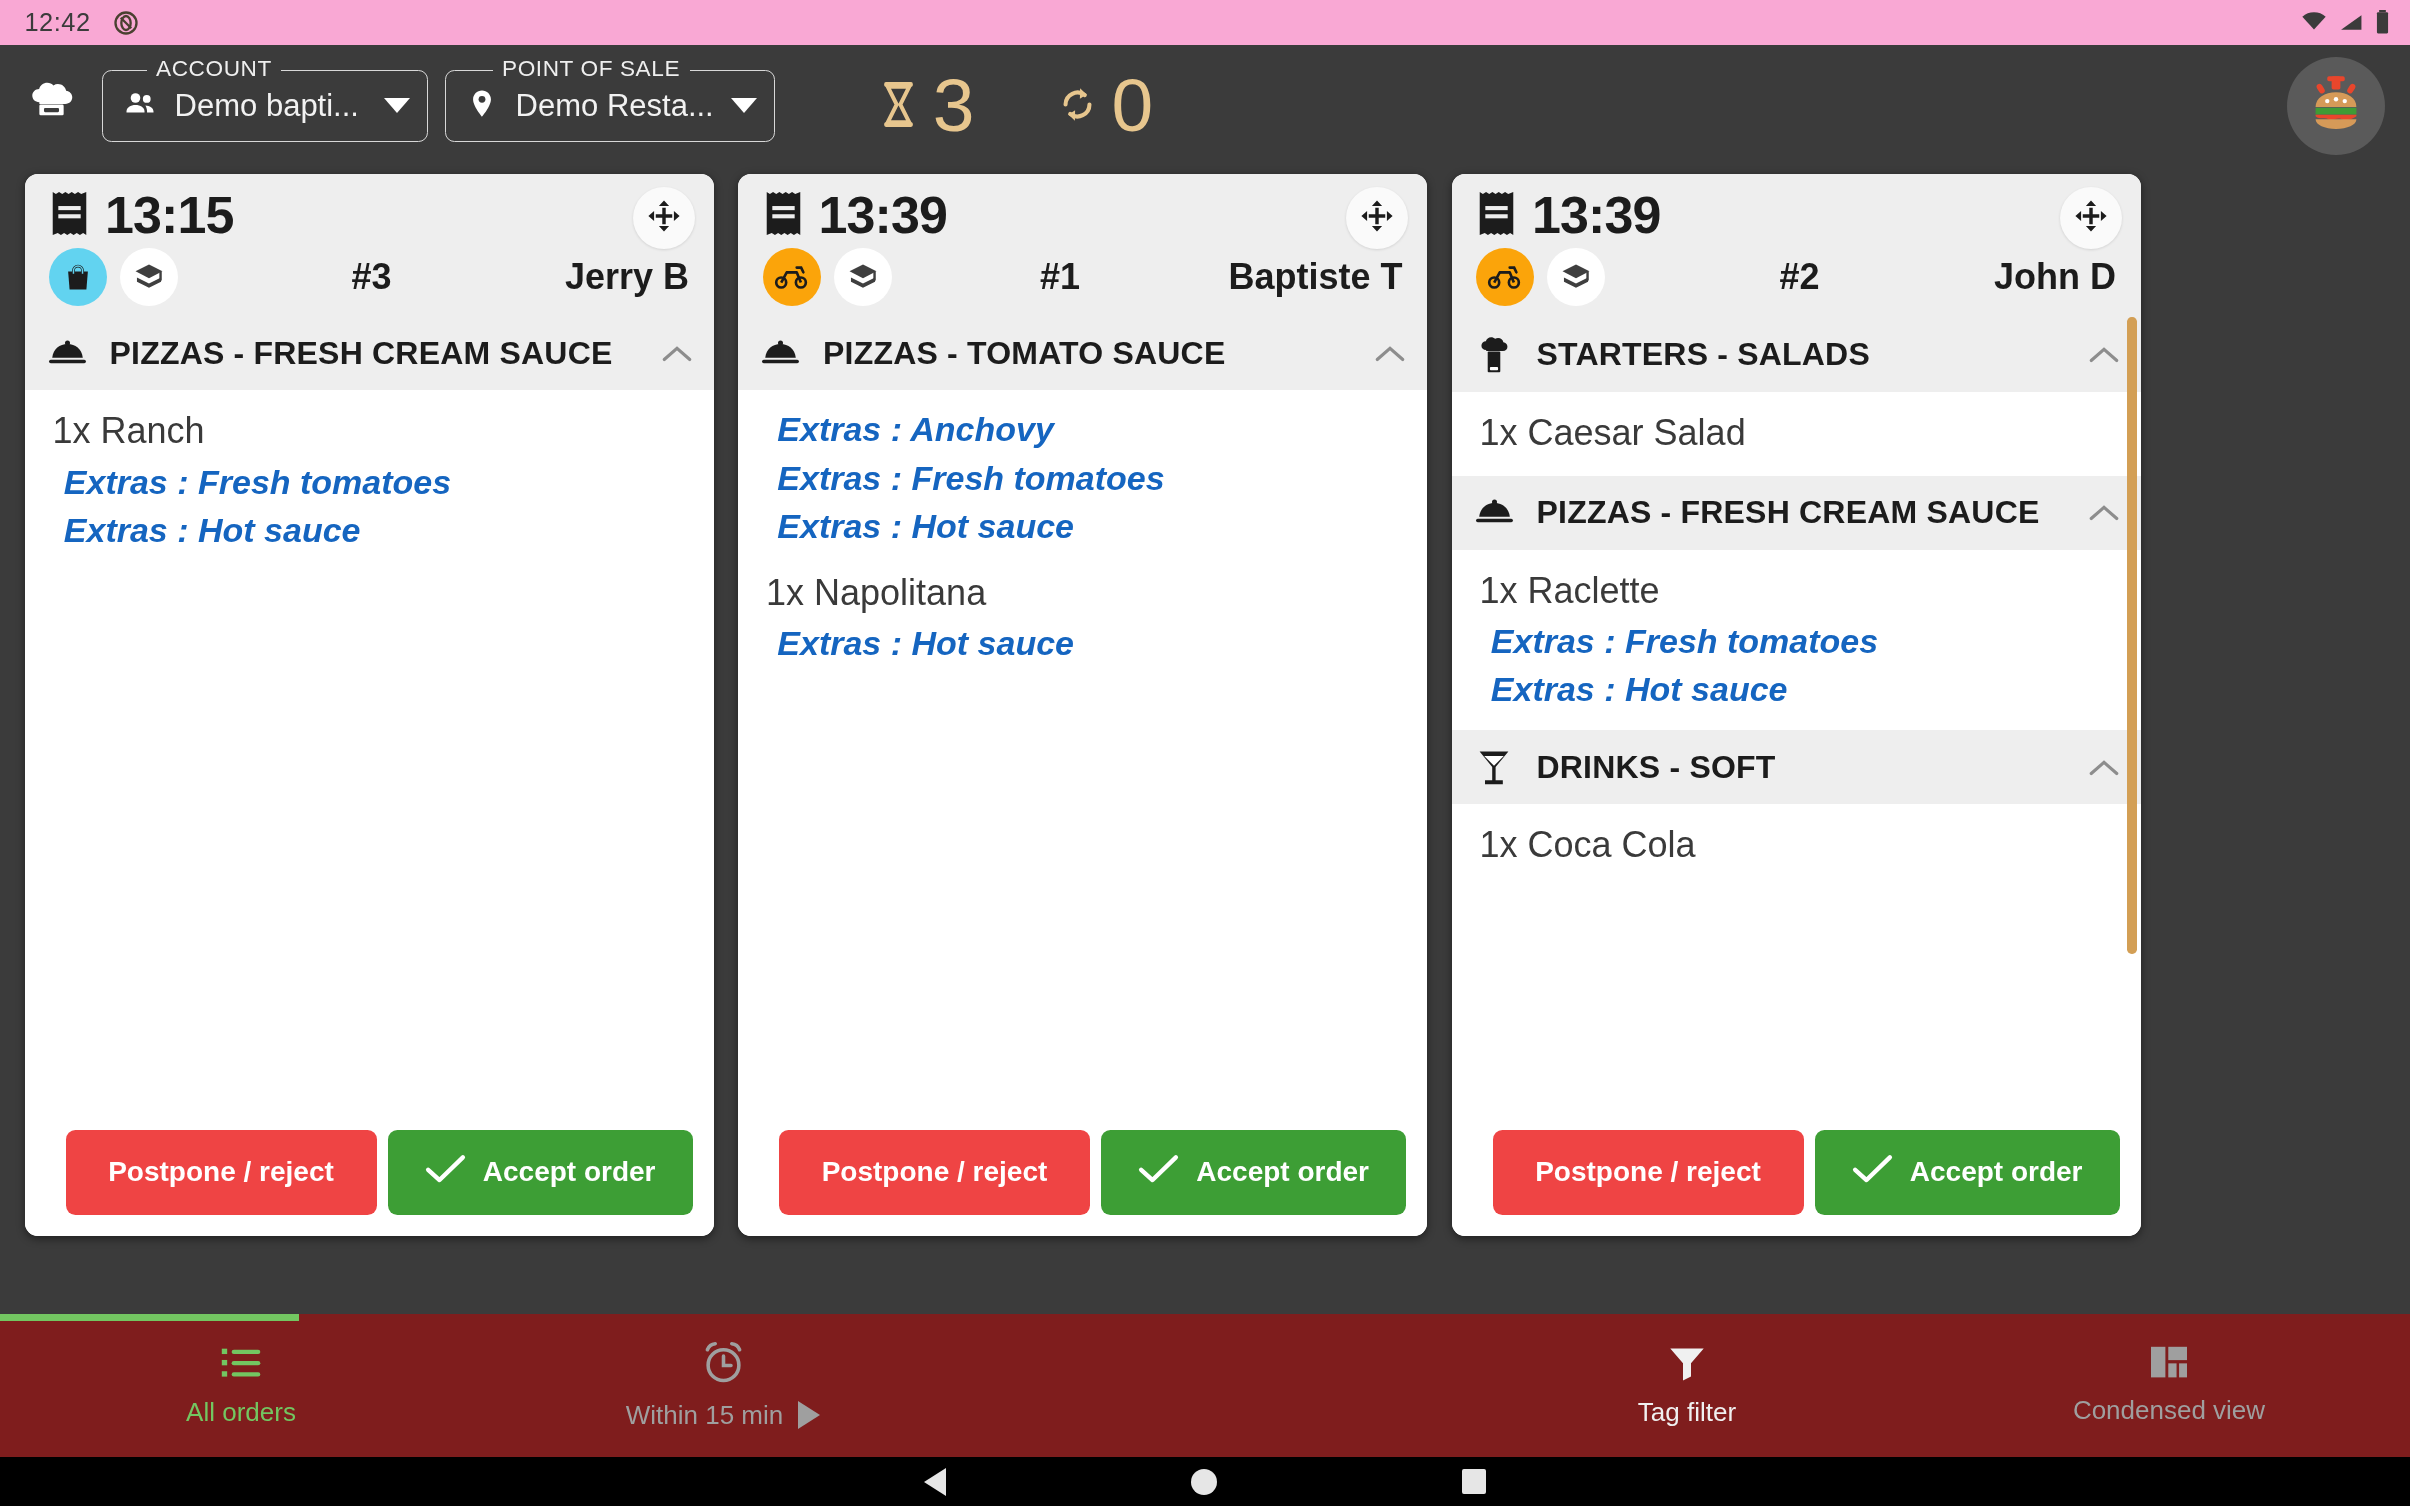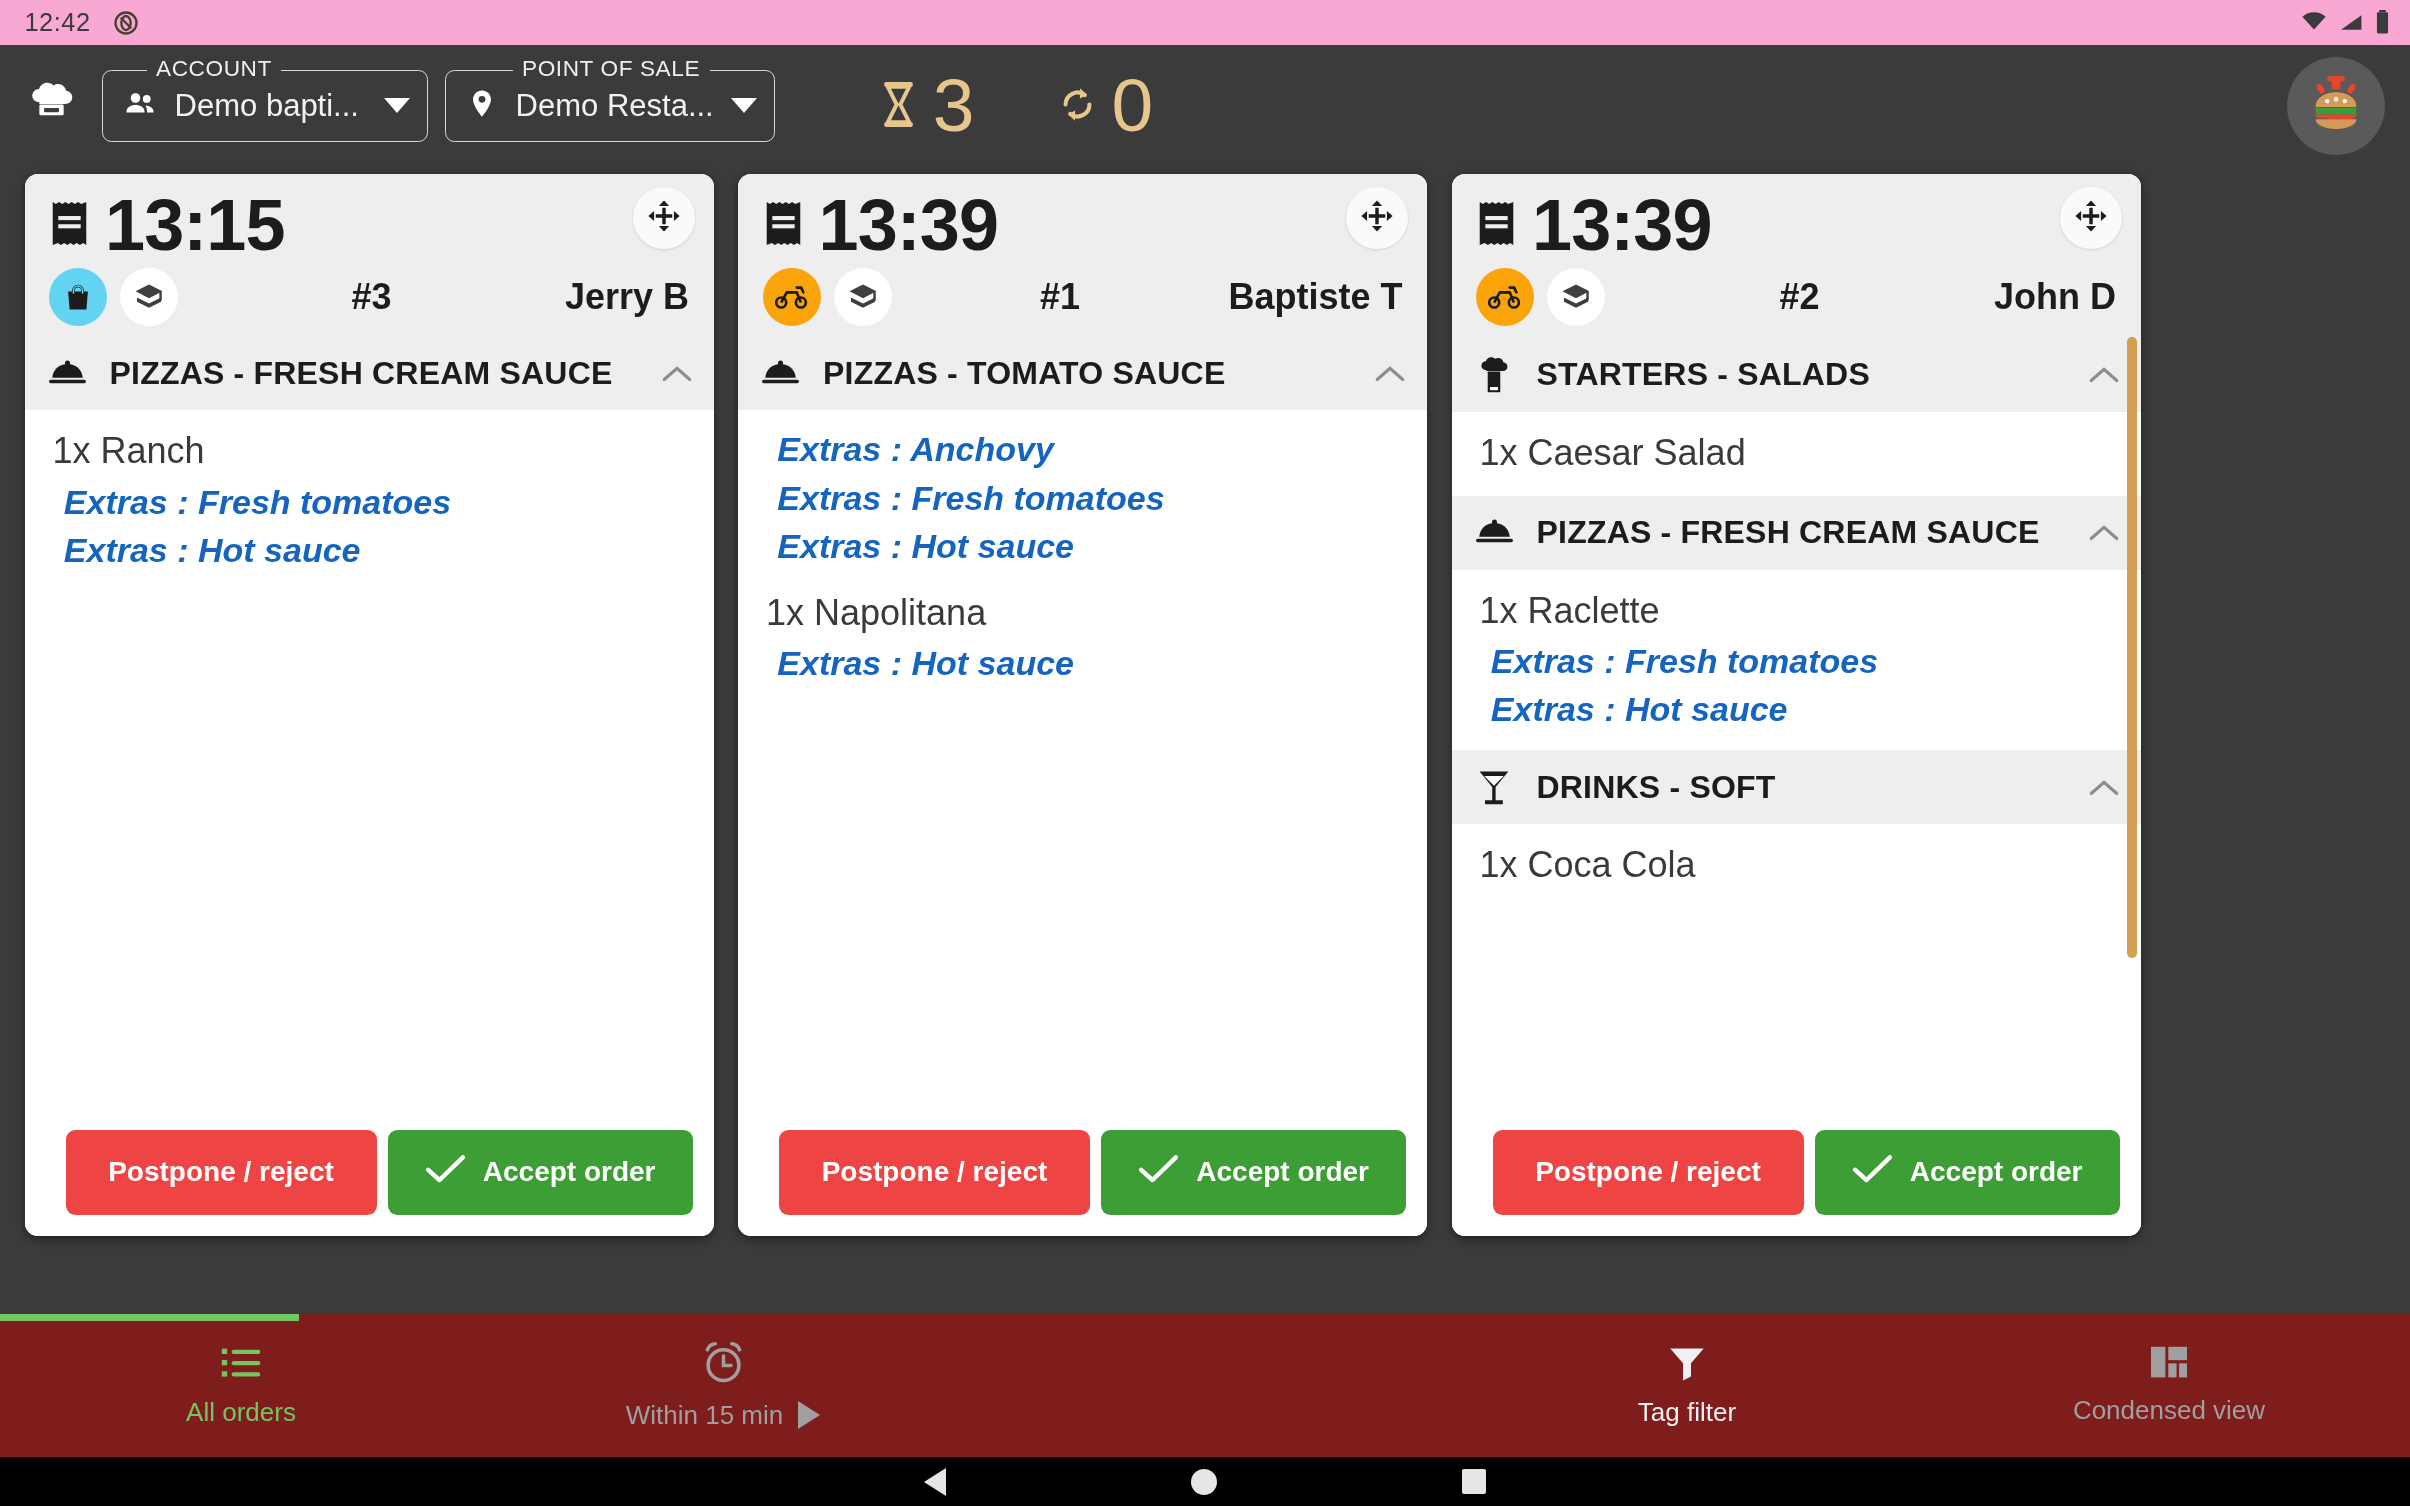--- a/index.html
+++ b/index.html
@@ -45,21 +45,21 @@
     font-size: 22.6px; padding: 0 9.4px; letter-spacing: 0.6px;
     white-space: nowrap;
   }
   .select-value { color: #f2f2f2; font-size: 31px; flex: 1; white-space: nowrap; overflow:hidden; }
   .caret-down {
     width: 0; height: 0;
     border-left: 13px solid transparent; border-right: 13px solid transparent;
     border-top: 15px solid #ffffff;
   }
   .pos-group .select-box { min-width: 322px; }
-  .pos-group .select-legend { left: 68px; }
+  .pos-group .select-legend { left: 48px; }
 
   .counters { display: flex; align-items: center; gap: 83px; margin-left: 85px; }
   .counter { display: flex; align-items: center; gap: 13px; color: #e7c68e; }
   .counter-num { font-size: 75px; line-height: 1; font-weight: 300; color: #e7c68e; }
 
   .avatar {
     position: absolute; right: 26px; top: 50%; transform: translateY(-50%);
     width: 98px; height: 98px; border-radius: 50%;
     background: #5a5a5a; display: flex; align-items: center; justify-content: center;
   }
@@ -82,21 +82,21 @@
   .card-1 { width: 689px; height: 1062px; }
   .card-2 { width: 689px; height: 1062px; }
   .card-3 { width: 689px; height: 1062px; }
 
   .card-head {
     background: #eeeeee;
     padding: 15px 24.5px 9.4px 24.5px;
     flex: 0 0 auto; position: relative;
   }
   .card-time-row { display: flex; align-items: center; gap: 15px; }
-  .card-time { font-size: 72px; font-weight: 700; color: #1c1c1c; letter-spacing: -0.9px; line-height: 1; }
+  .card-time { font-size: 52px; font-weight: 700; color: #1c1c1c; letter-spacing: -0.9px; line-height: 1; }
   .move-btn {
     position: absolute; top: 13px; right: 19px;
     width: 62px; height: 62px; border-radius: 50%;
     background: #fafafa; display: flex; align-items: center; justify-content: center;
     box-shadow: 0 0.9px 2.8px rgba(0,0,0,.12);
   }
   .card-meta-row {
     display: flex; align-items: center; gap: 13px;
     margin-top: 7.5px; padding-bottom: 1.9px;
   }

